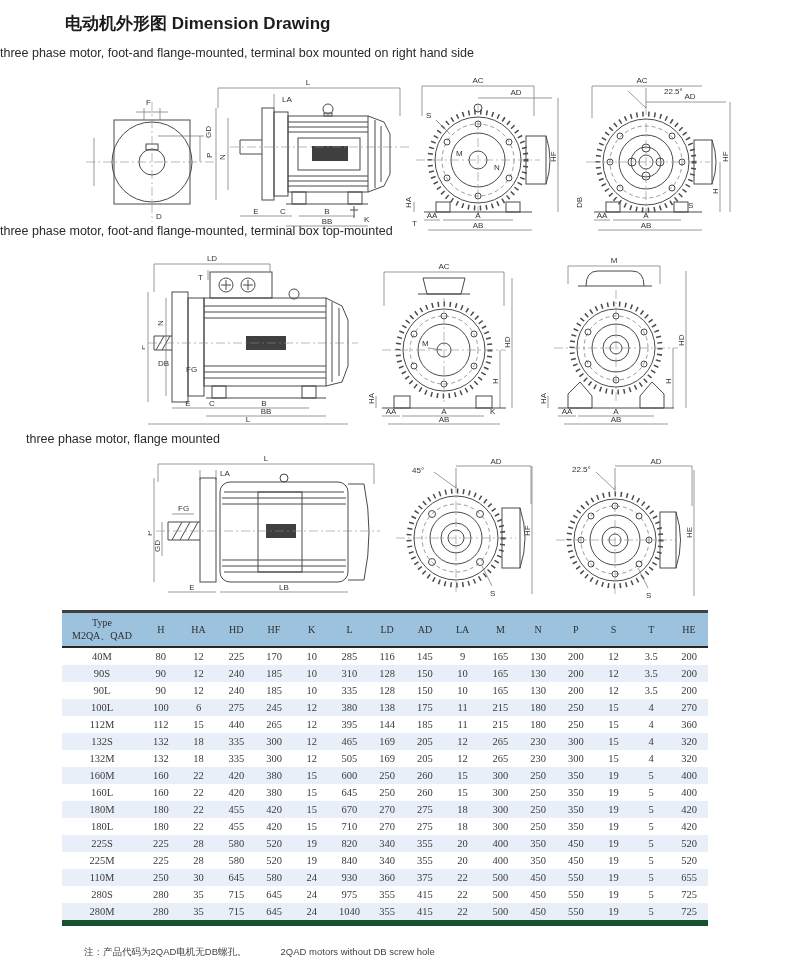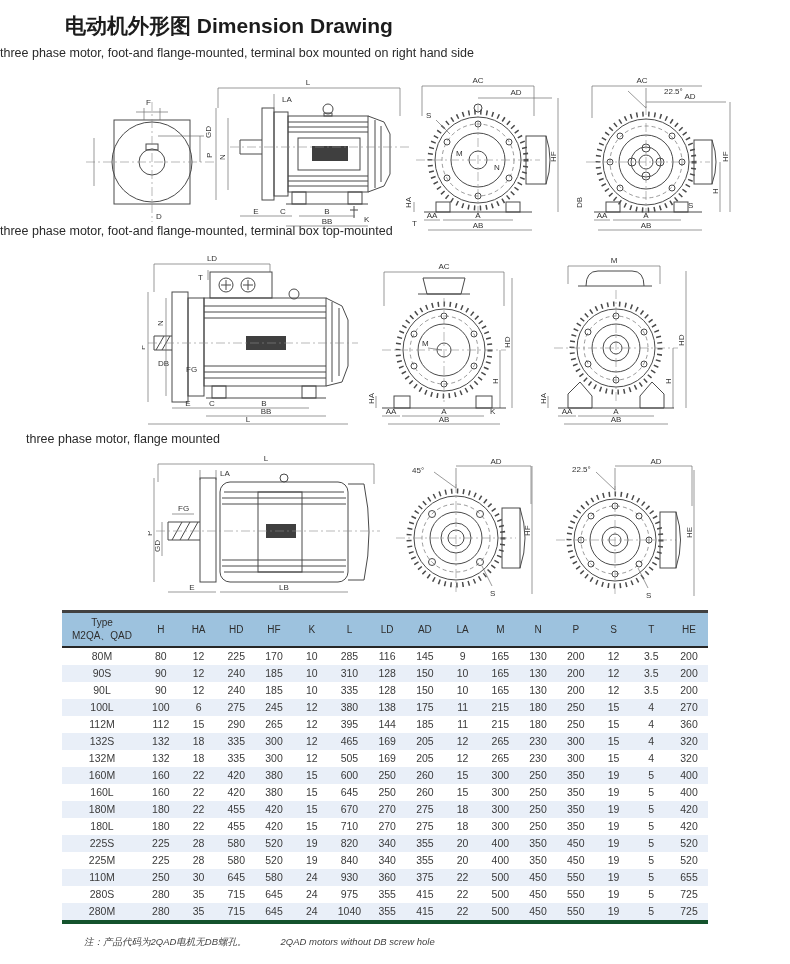--- a/index.html
+++ b/index.html
@@ -1,38 +1,38 @@
 <!DOCTYPE html>
 <html><head>
 <meta charset="utf-8">
 <style>
   html,body{margin:0;padding:0;background:#ffffff;}
   #page{position:relative;width:790px;height:964px;background:#fff;
         font-family:"Liberation Sans",sans-serif;color:#222;overflow:hidden;}
-  .title{position:absolute;left:65px;top:12px;font-size:21px;font-weight:bold;color:#1c1c1c;}
+  .title{position:absolute;left:65px;top:12px;font-size:17px;font-weight:bold;color:#1c1c1c;}
   .caption{position:absolute;left:0;width:790px;text-align:left;font-size:12.5px;color:#2a2a2a;}
   .fig{position:absolute;}
   svg .s{stroke:#4a4a4a;stroke-width:1;fill:none;}
   svg .d{stroke:#6f6f6f;stroke-width:.7;fill:none;}
   svg .cl{stroke:#8a8a8a;stroke-width:.6;stroke-dasharray:9 3 2 3;fill:none;}
   svg .bc{stroke:#6f6f6f;stroke-width:.7;stroke-dasharray:4 3;fill:none;}
   svg .fins{stroke:#4a4a4a;stroke-width:5;stroke-dasharray:1.5 4.5;fill:none;}
   svg .dark{fill:#3f3f3f;stroke:none;}
   svg text{font-family:"Liberation Sans",sans-serif;font-size:8px;fill:#333;}
   
   .tablewrap{position:absolute;left:62px;top:610px;width:646px;}
   table{border-collapse:collapse;width:646px;table-layout:fixed;
-        border-top:3px solid #404040;border-bottom:4px solid #14532d;}
+        border-top:3px solid #404040;border-bottom:6px solid #14532d;font-family:Liberation Serif, serif;}
   thead th{background:#9dc2de;font-weight:normal;color:#2e2e2e;font-size:10px;
            padding:4px 0;border-bottom:2px solid #262626;}
   thead th:first-child{width:80px;font-size:10px;line-height:1.25;}
   tbody td{font-size:10.5px;color:#3a3a3a;text-align:center;height:17px;padding:0;line-height:17px;}
   tbody tr:nth-child(even){background:#e9eff8;}
   th{text-align:center;}
-  .footnote{margin-top:12px;padding-left:22px;font-size:9.5px;color:#444;font-style:italic;}
+  .footnote{margin-top:20px;padding-left:22px;font-size:9.5px;color:#444;}
   .footnote span{margin-right:34px;}
 </style>
 </head>
 <body>
 
 <div id="page">
 
   <div class="title">
     <span>电动机外形图</span>
     <span>Dimension Drawing</span>
@@ -446,21 +446,21 @@
             <th>M</th>
             <th>N</th>
             <th>P</th>
             <th>S</th>
             <th>T</th>
             <th>HE</th>
           </tr>
       </thead>
       <tbody>
           <tr>
-            <td>80M</td>
+            <td>40M</td>
             <td>80</td>
             <td>12</td>
             <td>225</td>
             <td>170</td>
             <td>10</td>
             <td>285</td>
             <td>116</td>
             <td>145</td>
             <td>9</td>
             <td>165</td>
@@ -521,21 +521,21 @@
             <td>180</td>
             <td>250</td>
             <td>15</td>
             <td>4</td>
             <td>270</td>
           </tr>
           <tr>
             <td>112M</td>
             <td>112</td>
             <td>15</td>
-            <td>290</td>
+            <td>440</td>
             <td>265</td>
             <td>12</td>
             <td>395</td>
             <td>144</td>
             <td>185</td>
             <td>11</td>
             <td>215</td>
             <td>180</td>
             <td>250</td>
             <td>15</td>

